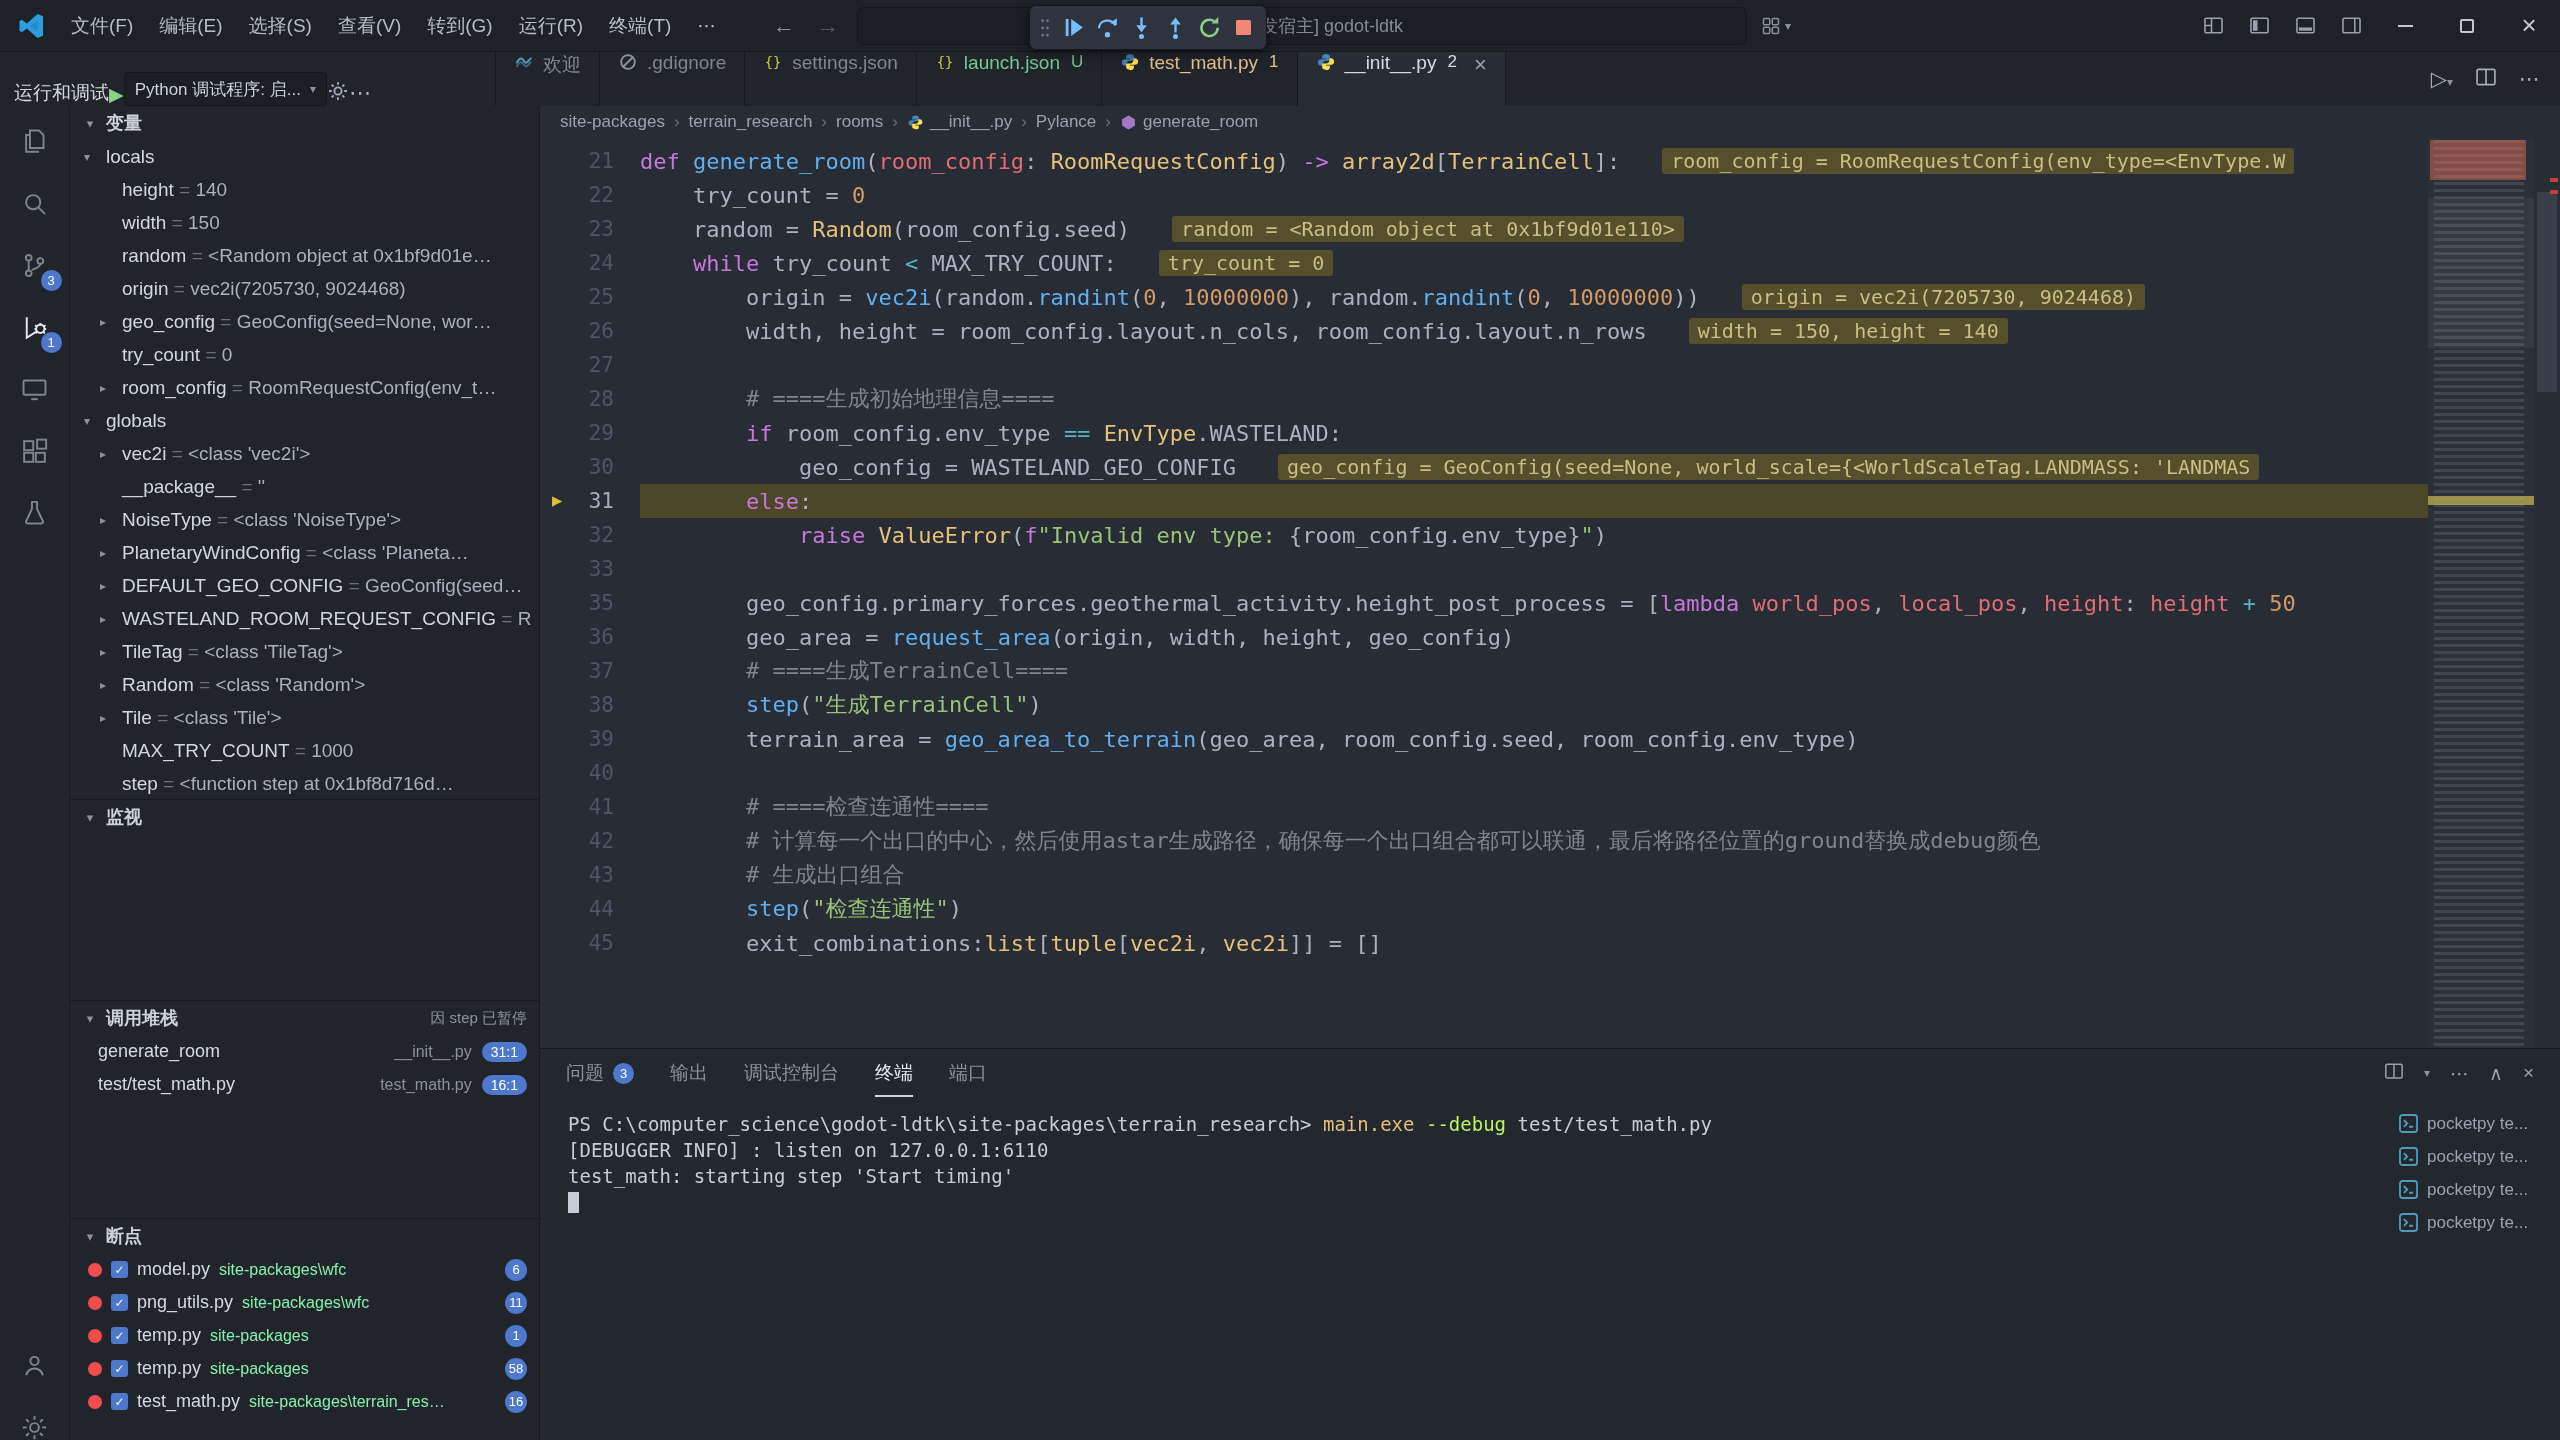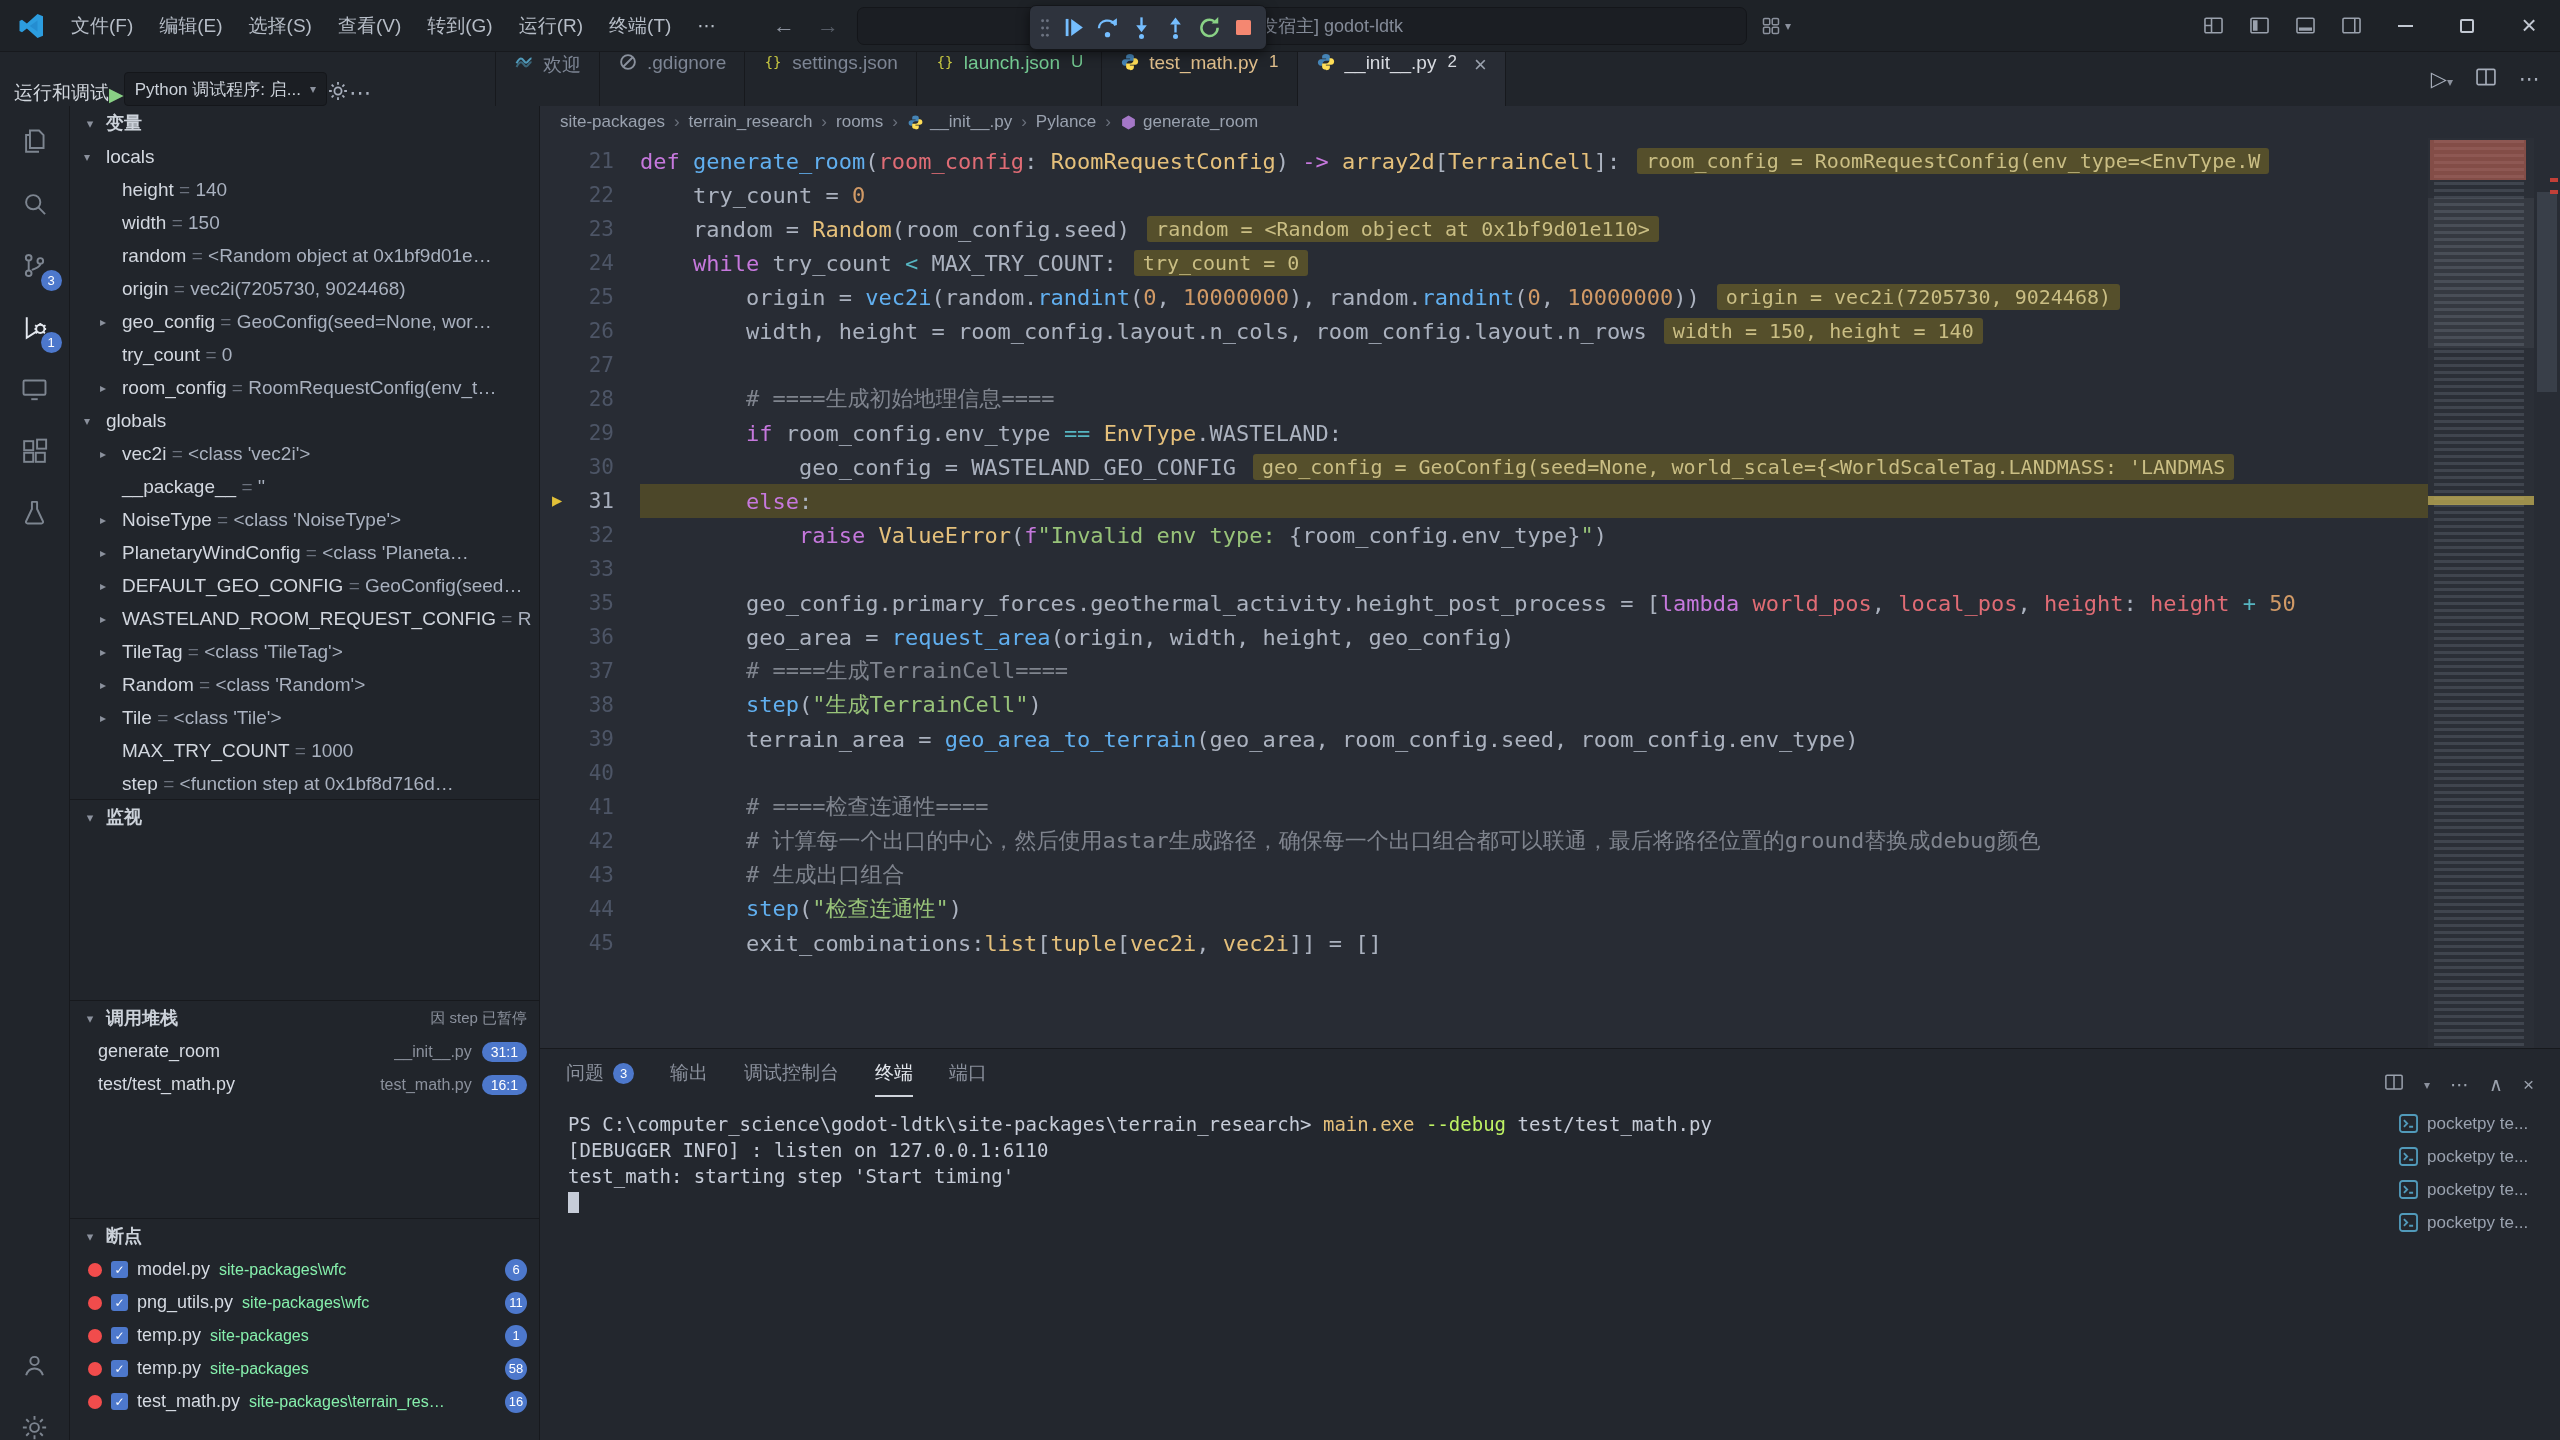--- a/index.html
+++ b/index.html
@@ -103,37 +103,37 @@
   .bc-sep{color:#6b717d}
   .bc-item{display:flex;align-items:center;gap:6px}
   .bc-ic svg{width:17px;height:17px}
   #editor{flex:1;position:relative;overflow:hidden}
   #codelines{position:absolute;inset:0;padding-top:6px}
   .cline{height:34px;display:flex;align-items:center;white-space:pre;font-family:"DejaVu Sans Mono",monospace;font-size:22px;position:relative}
   .cline .gutter{width:100px;flex:none;text-align:right;padding-right:26px;color:#4d5566;font-size:21px}
   .cline.current{background:linear-gradient(90deg,transparent 0,transparent 100px,#4c4729 100px)}
   .cline.current .gutter{color:#a6adbb}
   .exec-arrow{position:absolute;left:12px;top:6px;color:#e2c038;font-size:17px}
-  .chip{margin-left:17px;background:#554f2b;color:#cabe84;padding:1px 9px;border-radius:3px;font-size:20px;flex:none}
+  .chip{margin-left:42px;background:#554f2b;color:#cabe84;padding:1px 9px;border-radius:3px;font-size:20px;flex:none}
   .tk-d{color:#abb2bf}.tk-k{color:#c678dd}.tk-f{color:#61afef}.tk-c{color:#e5c07b}
   .tk-n{color:#d19a66}.tk-s{color:#98c379}.tk-m{color:#7f848e;}
   .tk-p{color:#e06c75}.tk-o{color:#56b6c2}
   #minimap{position:absolute;top:0;right:26px;width:106px;bottom:0;background:#2b2f37;overflow:hidden}
   #minimap::before{content:"";position:absolute;left:6px;right:10px;top:2px;bottom:2px;
     background:repeating-linear-gradient(180deg,rgba(173,184,200,.16) 0 3px,transparent 3px 7px)}
   .mm-red{position:absolute;left:2px;right:8px;top:2px;height:40px;background:rgba(219,108,88,.5)}
   .mm-view{position:absolute;left:0;right:0;top:60px;height:150px;background:rgba(255,255,255,.05)}
   .mm-olive{position:absolute;left:0;right:0;top:358px;height:9px;background:rgba(196,176,84,.75)}
   #escroll{position:absolute;top:0;right:0;width:26px;bottom:0;background:#282c34}
   .scroll-thumb{position:absolute;left:3px;right:3px;top:54px;height:200px;background:rgba(120,130,150,.22)}
   .ruler-mark{position:absolute;right:2px;width:8px;height:4px;background:#c24038}
 
   
   #panel{height:410px;border-top:1px solid #17191d;background:#23272e;display:flex;flex-direction:column;position:relative}
-  #panel-header{height:48px;display:flex;align-items:flex-end;padding:0 26px}
+  #panel-header{height:48px;display:flex;align-items:center;padding:0 26px}
   .ptab{height:100%;display:flex;align-items:center;gap:9px;font-size:19px;color:#8b919d;margin-right:36px;border-bottom:2px solid transparent;padding-top:2px}
   .ptab.active{color:#e2e6ec;border-bottom-color:#cfd4dc}
   .pbadge{background:#4d78cc;color:#fff;border-radius:50%;width:21px;height:21px;display:flex;align-items:center;justify-content:center;font-size:13px}
   #panel-actions{margin-left:auto;display:flex;align-items:center;gap:20px;color:#9aa1ad;font-size:19px}
   #panel-actions svg{width:20px;height:20px}
   #panel-body{flex:1;position:relative;overflow:hidden}
   #terminal{position:absolute;left:28px;top:14px;right:175px;bottom:0;font-family:"DejaVu Sans Mono",monospace;
     font-size:19px;line-height:26px;white-space:pre;overflow:hidden}
   .tt-t{color:#c6ccd8}.tt-y{color:#e5c07b}.tt-dim{color:#bef264}
   .tcursor{display:inline-block;width:11px;height:21px;background:#c6ccd8;vertical-align:text-bottom}

